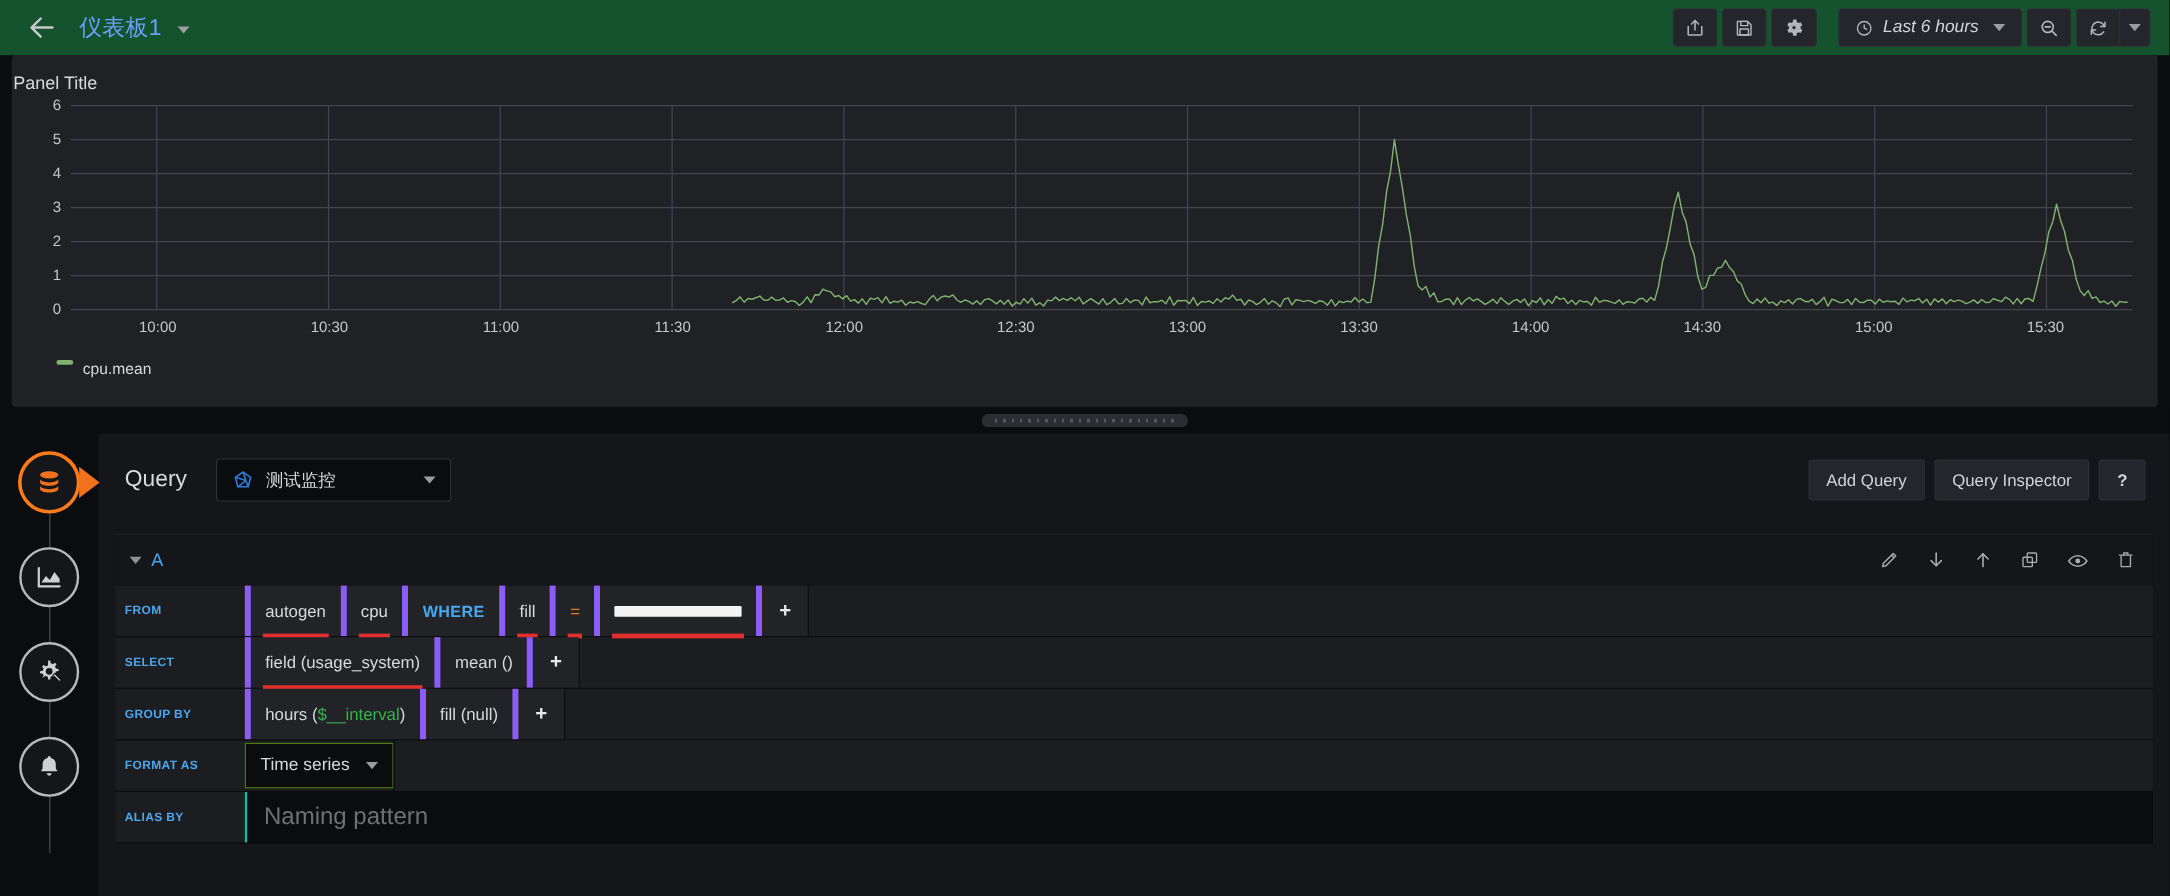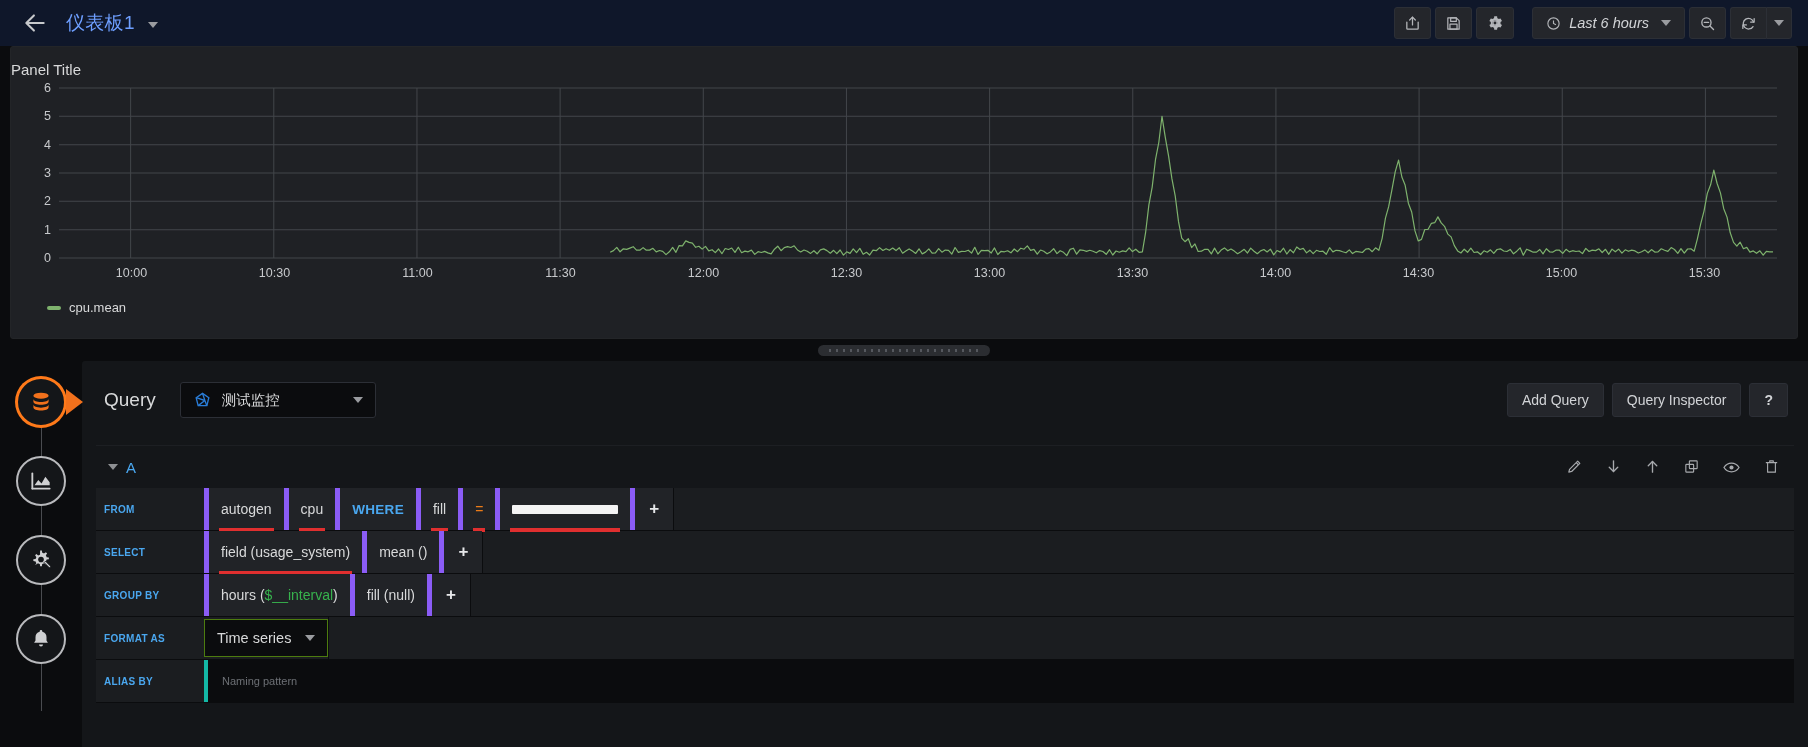--- a/index.html
+++ b/index.html
@@ -6,21 +6,21 @@
   html, body {
     width: 1808px; height: 747px;
     background: #0b0c0e;
     font-family: "Liberation Sans", sans-serif;
     color: #d8d9da;
     overflow: hidden;
   }
   
   .topnav {
     height: 46px; width: 100%;
-    background: #0f172a;
+    background: #14532d;
     display: flex; align-items: center;
     padding: 0 16px 0 18px;
     position: relative;
   }
   .back-arrow {
     width: 34px; height: 34px;
     display: flex; align-items: center; justify-content: center;
     color: #c7c9cc; cursor: pointer;
   }
   .dash-title {
@@ -55,21 +55,21 @@
   .panel-wrap { padding: 0 10px; }
   .panel {
     background: #1f2125; border: 1px solid #232528; border-radius: 3px;
     height: 293px; position: relative; padding-top: 6px;
   }
   .panel-title {
     text-align: left; font-size: 15px; color: #d8d9da; font-weight: 500;
     padding: 8px 0 4px;
   }
   .chart-area { position: relative; height: 210px; margin: 0 14px 0 10px; }
-  .legend { padding: 8px 0 0 36px; display: flex; align-items: center; gap: 8px; }
+  .legend { padding: 8px 0 0 36px; display: flex; align-items: flex-start; gap: 8px; }
   .legend-swatch { width: 14px; height: 4px; border-radius: 2px; background: #7eb26d; }
   .legend-label { font-size: 13px; color: #d8d9da; }
 
   .drag-handle-row {
     height: 22px; display: flex; align-items: center; justify-content: center;
     background: #0b0c0e;
   }
   .drag-handle {
     width: 172px; height: 11px; border-radius: 6px;
     background: #2b2d31;
@@ -179,22 +179,22 @@
   }
   .seg-fill { flex: 1; background: #1b1d20; border-left: 1px solid #0b0c0e; }
   .select-box {
     display: flex; align-items: center; justify-content: space-between;
     min-width: 122px; height: 38px; margin: 2px 0 2px 0;
     background: #0b0c0e; border: 1px solid #4d7c0f;
     color: #d8d9da; font-size: 14.5px; padding: 0 12px; cursor: pointer;
   }
   .alias-input {
     flex: 1; height: 42px; background: #0b0c0e; border: none;
-    border-left: 4px solid #14b8a6;
-    color: #d8d9da; font-size: 11px; padding: 16px 14px; outline: none;
+    border-left: 2px solid #14b8a6;
+    color: #d8d9da; font-size: 20px; padding: 16px 14px; outline: none;
   }
   .alias-input::placeholder { color: #6d7075; }
   svg { display: block; }
 </style>
 </head>
 <body>
 
 <div class="topnav">
   <div class="back-arrow">
     <svg width="26" height="26" viewBox="0 0 24 24" fill="none" stroke="#c7c9cc" stroke-width="1.9" stroke-linecap="round" stroke-linejoin="round">

